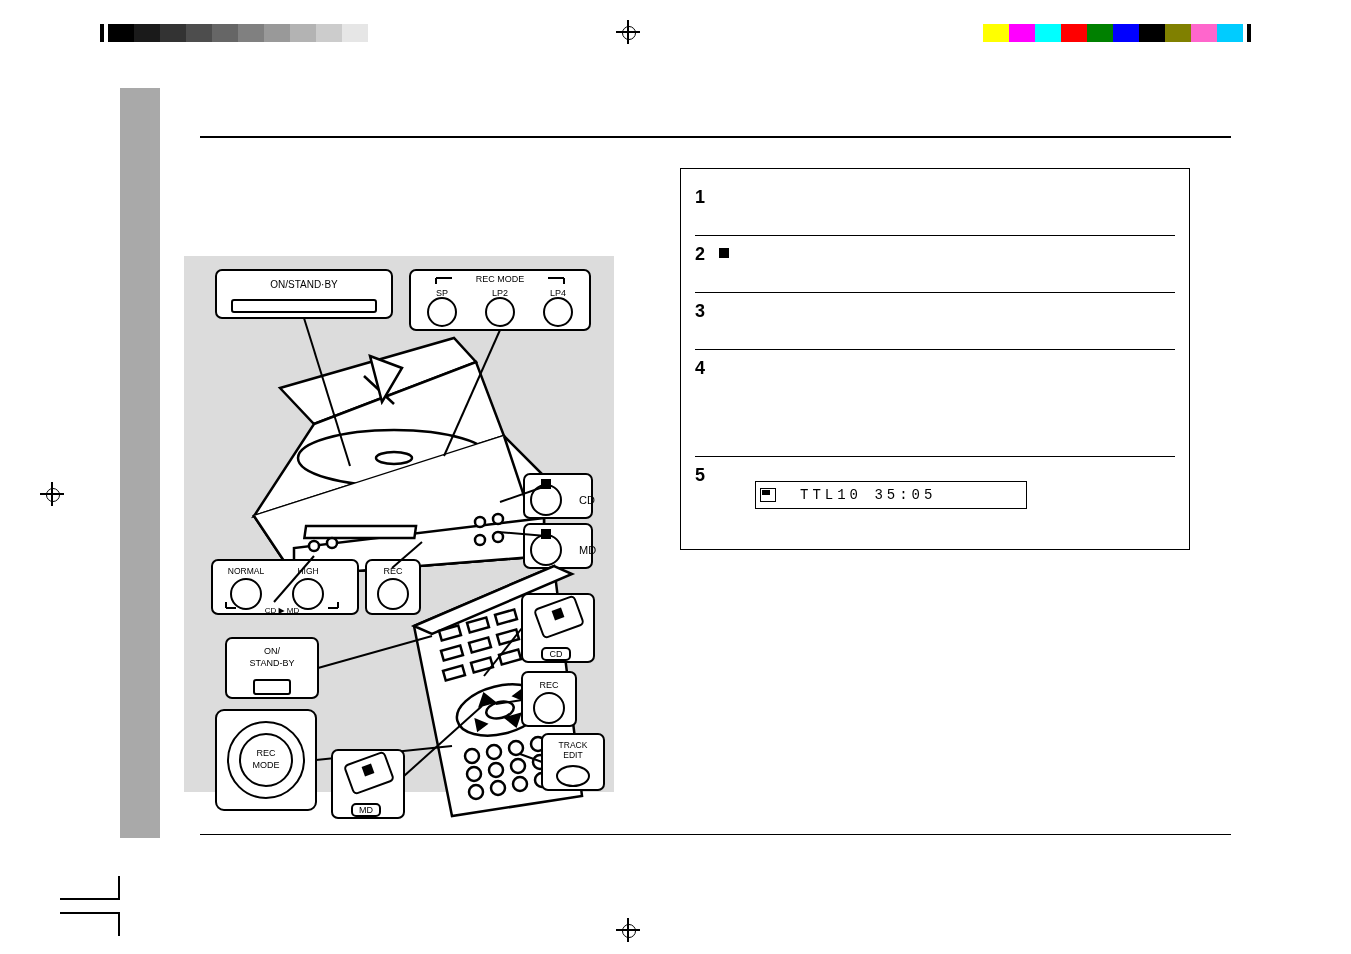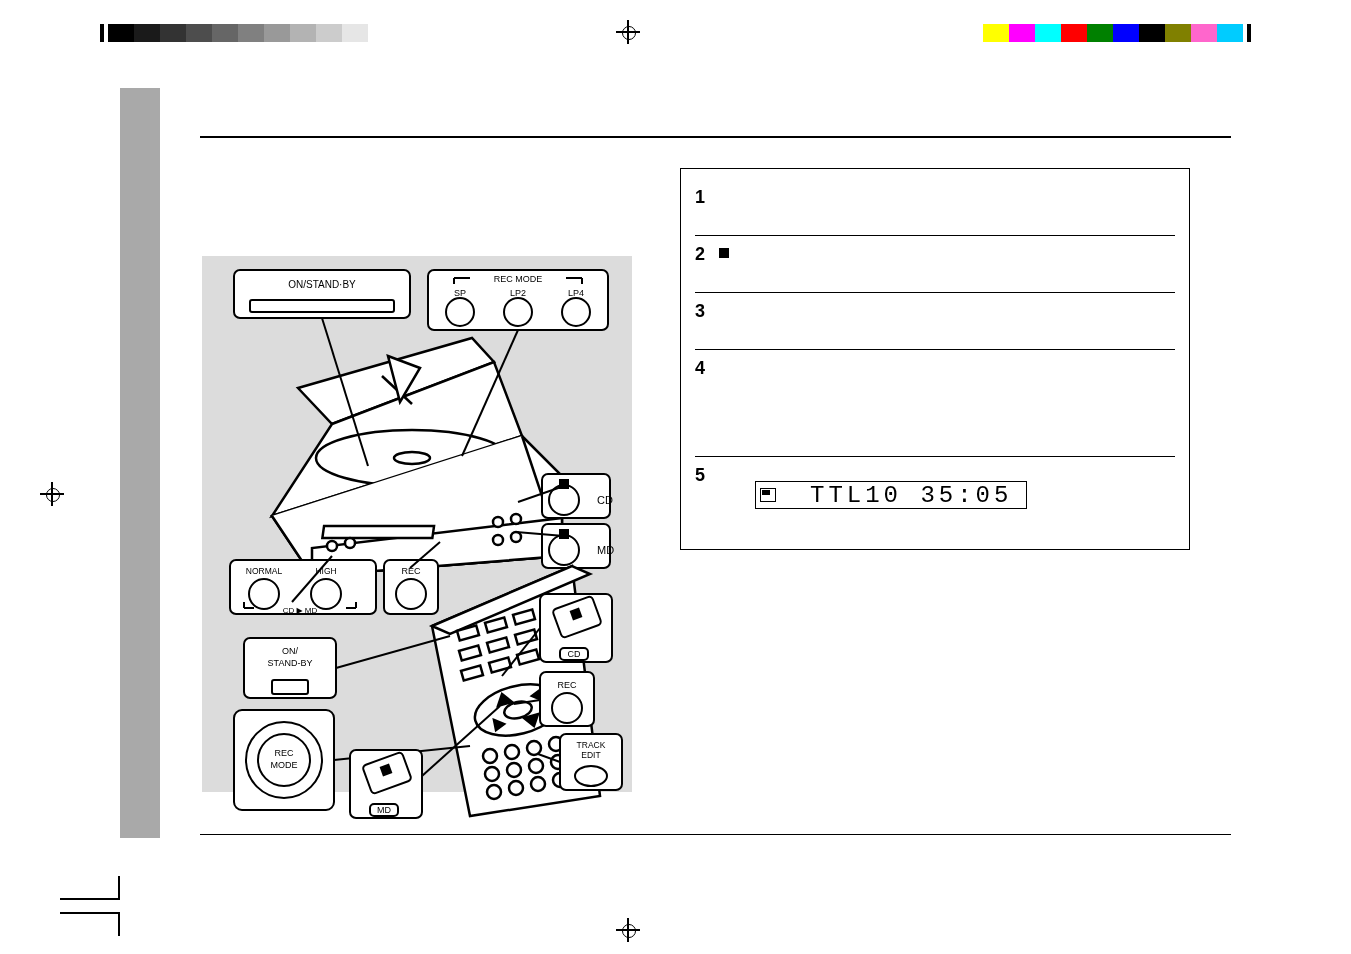--- a/index.html
+++ b/index.html
@@ -22,35 +22,35 @@
   .reg .circ{position:absolute;left:2px;top:2px;width:12px;height:12px;border:1px solid #000;border-radius:50%;}
   .crop-bl{position:absolute;left:60px;top:876px;width:60px;height:24px;}
   .crop-bl::before{content:"";position:absolute;left:0;top:22px;width:60px;height:2px;background:#000;}
   .crop-bl::after{content:"";position:absolute;left:58px;top:0;width:2px;height:24px;background:#000;}
   .crop-bl2{position:absolute;left:60px;top:912px;width:60px;height:24px;}
   .crop-bl2::before{content:"";position:absolute;left:58px;top:0;width:2px;height:24px;background:#000;}
   .crop-bl2::after{content:"";position:absolute;left:0;top:0;width:60px;height:2px;background:#000;}
   .content{position:absolute;left:120px;top:88px;right:120px;bottom:88px;}
   .tab{position:absolute;left:0;top:0;width:40px;height:750px;background:#a9a9a9;}
   .hr-top{position:absolute;left:80px;right:0;top:48px;height:2px;background:#000;}
-  .illus-box{position:absolute;left:82px;top:168px;width:430px;height:536px;background:#dcdcdc;}
+  .illus-box{position:absolute;left:64px;top:168px;width:430px;height:536px;background:#dcdcdc;}
   .illus-box svg{width:430px;height:574px;display:block;}
   .hr-mid{position:absolute;left:80px;right:0;top:746px;height:1px;background:#000;}
   .right-col{position:absolute;left:560px;top:80px;width:510px;border:1px solid #000;padding:10px 14px 30px 14px;box-sizing:border-box;}
   .step{border-bottom:1px solid #000;padding:10px 0;min-height:36px;position:relative;}
   .step:last-of-type{border-bottom:none;}
   .step .num{position:absolute;left:0;top:8px;font-size:18px;font-weight:bold;}
   .step .body{margin-left:24px;}
   .sq{display:inline-block;width:10px;height:10px;background:#000;vertical-align:-1px;}
   .step.tall{min-height:86px;}
   .display-panel{margin:14px 0 0 60px;width:270px;height:26px;border:1px solid #000;position:relative;display:flex;align-items:center;}
   .display-panel .icon{width:22px;height:14px;margin-left:4px;position:relative;}
   .display-panel .icon::before{content:"";position:absolute;left:0;top:0;width:16px;height:14px;border:1px solid #000;box-sizing:border-box;}
   .display-panel .icon::after{content:"";position:absolute;left:2px;top:2px;width:8px;height:5px;background:#000;}
-  .display-panel .txt{font-family:"Courier New",monospace;font-size:24px;letter-spacing:4px;margin-left:28px;}
+  .display-panel .txt{font-family:"Courier New",monospace;font-size:14px;letter-spacing:4px;margin-left:18px;}
 </style>
 </head>
 <body>
 
 <div class="page">
 
   <div class="crop-left">
     <div class="sep"></div>
     <div class="gray-ramp">
       <div style="background:#000"></div>

